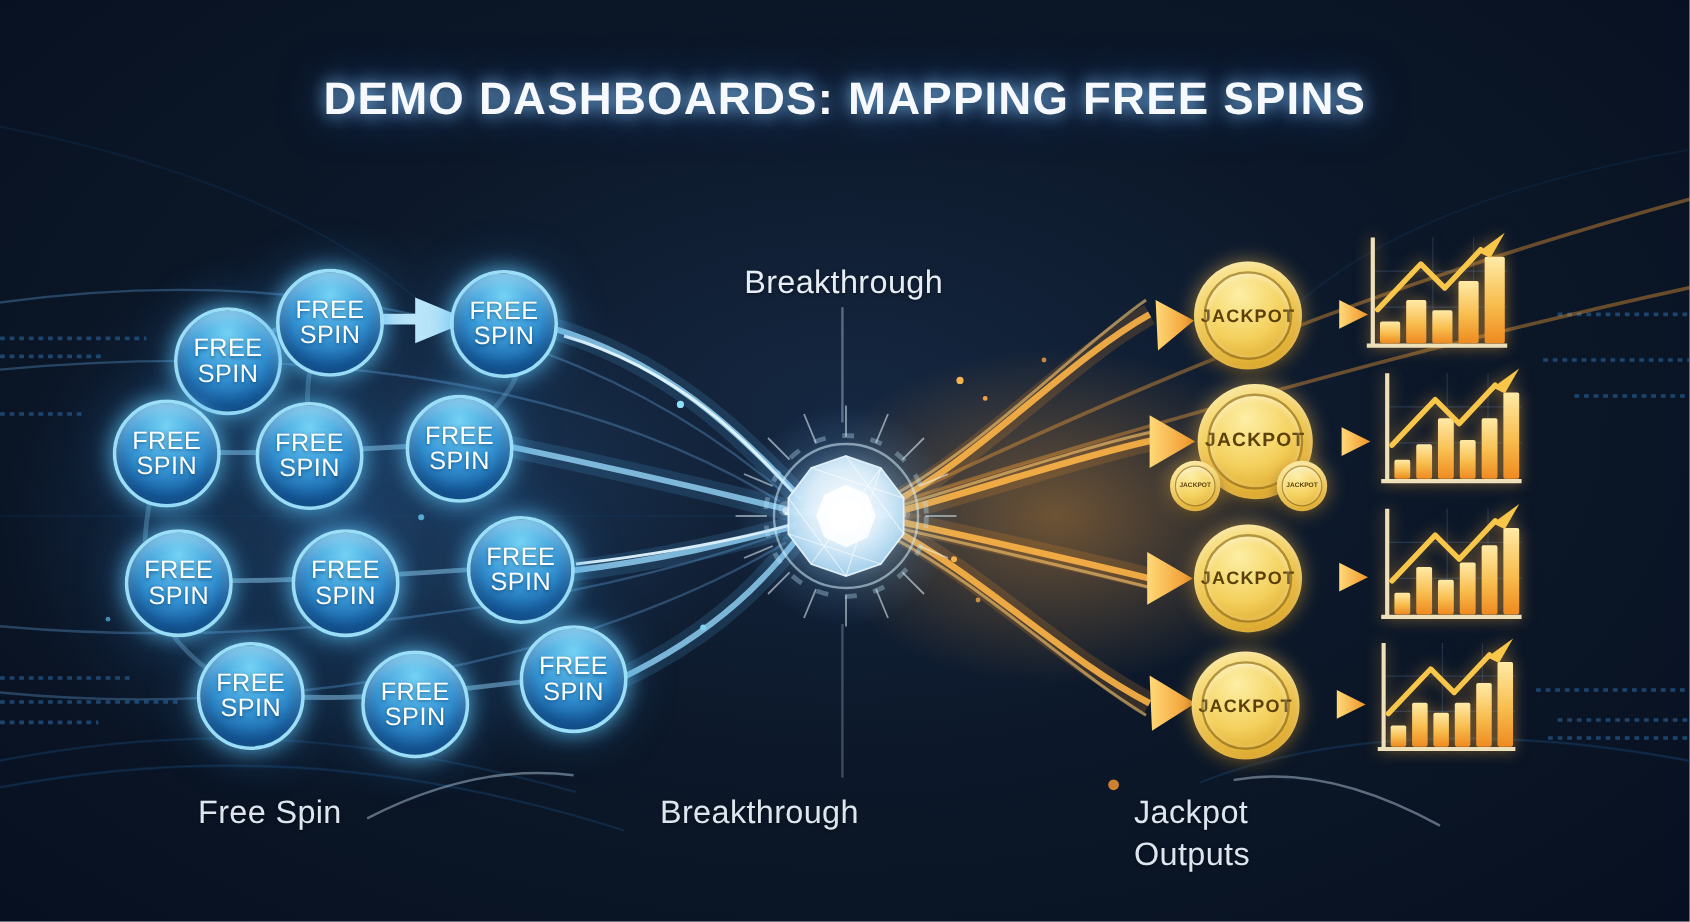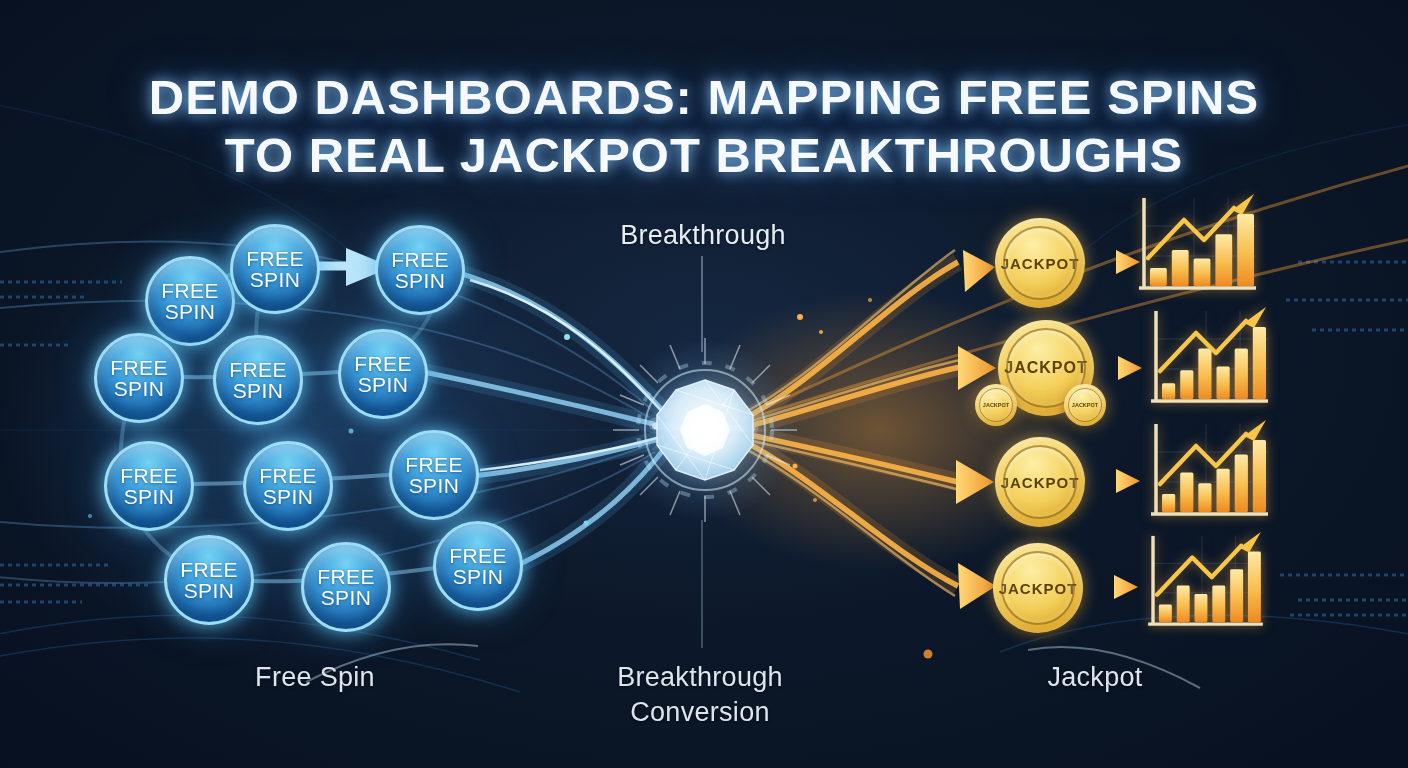--- a/index.html
+++ b/index.html
@@ -8,21 +8,21 @@
     font-family:"Liberation Sans",sans-serif;
     background:radial-gradient(ellipse at 50% 45%, #142档64 0%, #0c1729 45%, #071020 100%);
     background:radial-gradient(ellipse at 50% 45%, #152741 0%, #0c1829 48%, #071020 100%);
   }
   #bg{position:absolute;inset:0;z-index:0;}
   .abs{position:absolute;z-index:2;}
 
   
   .title{
     left:0;top:36px;width:100%;text-align:center;
-    color:#f6faff;font-weight:bold;font-size:49px;line-height:1.18;letter-spacing:1px;
+    color:#f6faff;font-weight:bold;font-size:38px;line-height:1.18;letter-spacing:1px;
     text-shadow:0 0 14px rgba(135,200,255,.95),0 0 38px rgba(70,140,230,.6),0 2px 2px rgba(0,0,0,.35);
   }
   .title span{display:block;}
 
   
   .spin-node{
     position:absolute;z-index:2;width:84px;height:84px;border-radius:50%;
     display:flex;flex-direction:column;align-items:center;justify-content:center;
     color:#fff;font-weight:normal;font-size:21px;line-height:1.02;letter-spacing:.4px;text-align:center;
     background:radial-gradient(circle at 50% 22%, #74d2f4 0%, #3a9bd9 42%, #1d6db2 76%, #135globe 100%);
@@ -54,21 +54,21 @@
   .chart{position:absolute;z-index:2;filter:drop-shadow(0 0 6px rgba(248,170,60,.5));}
   .chart svg{width:100%;height:100%;display:block;}
 
   
   .center-label{
     left:553px;top:220px;width:300px;text-align:center;
     color:#e7edf5;font-size:27px;letter-spacing:.3px;
     text-shadow:0 1px 3px rgba(0,0,0,.5);
   }
   .caption{
-    top:660px;width:300px;text-align:center;color:#dde5ef;font-size:27px;line-height:1.3;
+    top:660px;width:300px;color:#dde5ef;font-size:27px;line-height:1.3;
     letter-spacing:.3px;text-shadow:0 1px 3px rgba(0,0,0,.5);
   }
   .caption span{display:block;}
 </style>
 </head>
 <body>
 
 <svg id="bg" width="1408" height="768" viewBox="0 0 1408 768">
   <defs>
     <radialGradient id="halo" cx="50%" cy="50%" r="50%">
@@ -269,21 +269,20 @@
   </g>
 
   <g fill="none" stroke="rgba(160,180,200,.55)" stroke-width="2">
     <path d="M 306,682 Q 395,636 478,646"></path>
     <path d="M 1028,650 Q 1105,636 1200,688"></path>
   </g>
 </svg>
 
 <h1 class="abs title">
   <span>DEMO DASHBOARDS: MAPPING FREE SPINS</span>
-  <span>TO REAL JACKPOT BREAKTHROUGHS</span>
 </h1>
 
 <div class="abs center-label">Breakthrough</div>
 
 <div class="spin-node" style="left:145px;top:256px">
   <span>FREE</span>
   <span>SPIN</span>
 </div>
 <div class="spin-node" style="left:230px;top:224px">
   <span>FREE</span>
@@ -455,17 +454,17 @@
       <polyline points="16,64 52,26 72,46 102,14" fill="none" stroke="#f8c74a" stroke-width="4.5" stroke-linejoin="round" stroke-linecap="round"></polyline>
       <polygon points="100,16 122,0 110,21" fill="#f8c74a"></polygon>
     </svg>
   </div>
 
 <div class="abs caption" style="left:165px">
   <span>Free Spin</span>
 </div>
 <div class="abs caption" style="left:550px">
   <span>Breakthrough</span>
-  <span>Conversion</span>
 </div>
 <div class="abs caption" style="left:945px">
   <span>Jackpot</span>
+  <span>Outputs</span>
 </div>
 
 </body></html>

